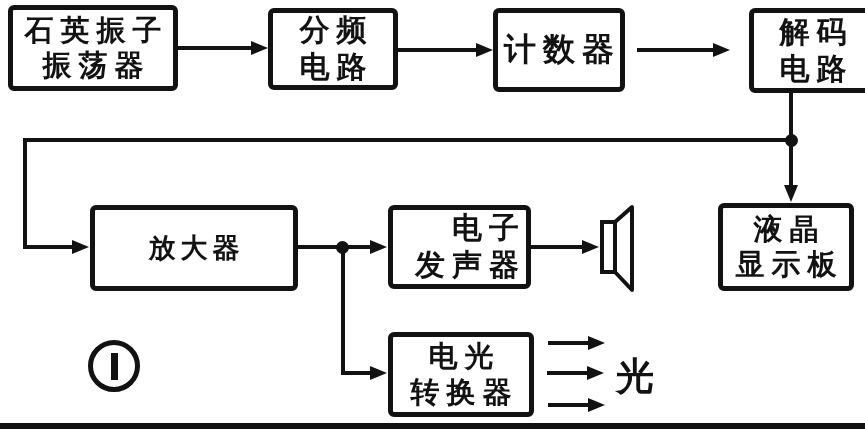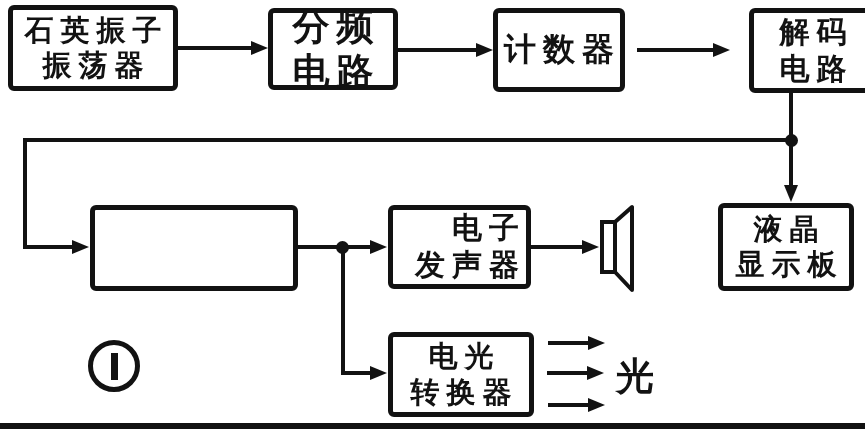--- a/index.html
+++ b/index.html
@@ -15,21 +15,21 @@
   .box .ln{display:block;line-height:1.22;letter-spacing:7px;padding-left:7px;white-space:nowrap;}
   .hl{position:absolute;height:4px;background:#121212;}
   .vl{position:absolute;width:4px;background:#121212;}
   .arr-r{position:absolute;width:0;height:0;border-left:17px solid #121212;
          border-top:7px solid transparent;border-bottom:7px solid transparent;}
   .arr-d{position:absolute;width:0;height:0;border-top:17px solid #121212;
          border-left:7px solid transparent;border-right:7px solid transparent;}
   .dot{position:absolute;width:13px;height:13px;border-radius:50%;background:#121212;}
   
   #box-quartz   {left:8px;  top:5px;  width:170px;height:86px;font-size:29px;}
-  #box-divider  {left:268px;top:8px;  width:130px;height:82px;font-size:37px;justify-content:center;}
+  #box-divider  {left:268px;top:8px;  width:130px;height:82px;font-size:30px;justify-content:center;}
   #box-counter  {left:493px;top:8px;  width:132px;height:84px;font-size:32px;}
   #box-decoder  {left:730px;top:8px;  width:128px;height:85px;font-size:30px;margin-left:19px;}
   
   #box-amp      {left:90px; top:205px;width:208px;height:86px;font-size:27px;}
   #box-amp .ln  {letter-spacing:5px;padding-left:5px;}
   #box-sounder  {left:388px;top:205px;width:143px;height:84px;font-size:30px;align-items:flex-end;}
   #box-lcd      {left:718px;top:203px;width:136px;height:88px;font-size:29px;}
   
   #box-converter{left:388px;top:332px;width:146px;height:85px;font-size:29px;}
   #light-label{
@@ -58,20 +58,21 @@
   </div>
   <div class="box" id="box-counter">
     <span class="ln">计数器</span>
   </div>
   <div class="box" id="box-decoder">
     <span class="ln">解码</span>
     <span class="ln">电路</span>
   </div>
 
   <div class="box" id="box-amp">
+    <span class="ln">放大器</span>
   </div>
   <div class="box" id="box-sounder">
     <span class="ln">电子</span>
     <span class="ln">发声器</span>
   </div>
   <div class="box" id="box-converter">
     <span class="ln">电光</span>
     <span class="ln">转换器</span>
   </div>
 

